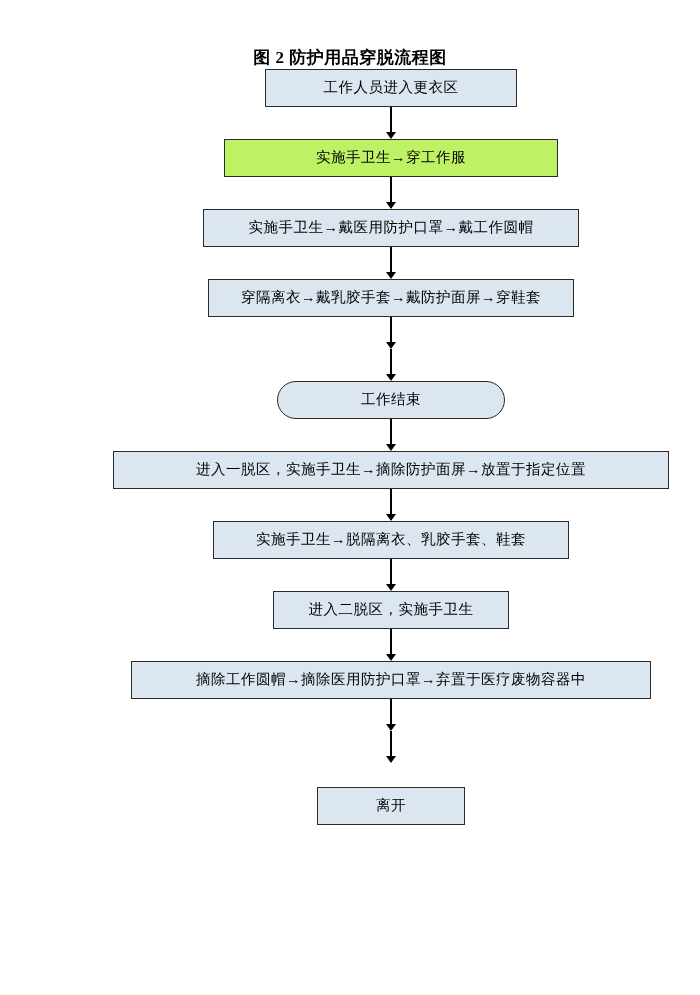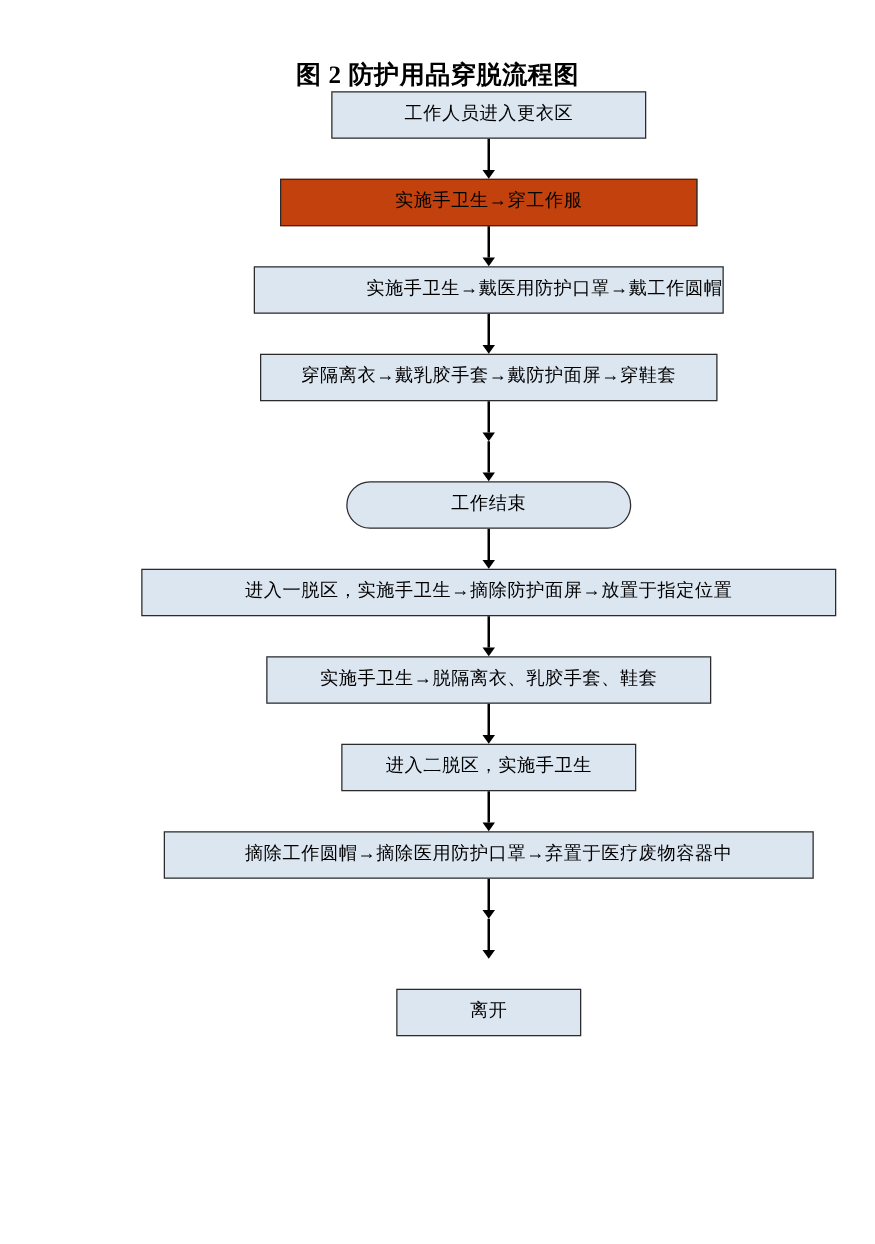--- a/index.html
+++ b/index.html
@@ -10,21 +10,21 @@
   body {
     width: 700px;
     height: 995px;
     font-family: "Liberation Serif", "DejaVu Serif", serif;
     color: #000000;
     position: relative;
     overflow: hidden;
   }
   #flow-title {
     text-align: center;
-    font-size: 20px;
+    font-size: 17px;
     font-weight: bold;
     letter-spacing: 0.5px;
     margin-top: 46px;
     margin-bottom: 0;
   }
   #flow-wrap {
     position: relative;
     width: 700px;
     padding-left: 41px;
   }
@@ -69,28 +69,28 @@
 <h1 id="flow-title">图 2  防护用品穿脱流程图</h1>
 
 <div id="flow-wrap">
     <div class="node" style="width: 252px; background: rgb(220, 230, 241); border-color: rgb(43, 43, 43);">
       <span>工作人员进入更衣区</span>
     </div>
     <div class="arrow" style="height: 32px;">
       <div class="stem" style="background: rgb(0, 0, 0);"></div>
       <div class="head" style="border-top-color: rgb(0, 0, 0);"></div>
     </div>
-    <div class="node" style="width: 334px; background: #c2410c; border-color: rgb(43, 43, 43); text-align: center;">
+    <div class="node" style="width: 334px; background: #bef264; border-color: rgb(43, 43, 43); text-align: center;">
       <span>实施手卫生→穿工作服</span>
     </div>
     <div class="arrow" style="height: 32px;">
       <div class="stem" style="background: rgb(0, 0, 0);"></div>
       <div class="head" style="border-top-color: rgb(0, 0, 0);"></div>
     </div>
-    <div class="node" style="width: 376px; background: rgb(220, 230, 241); border-color: rgb(43, 43, 43); justify-content: flex-end;">
+    <div class="node" style="width: 376px; background: rgb(220, 230, 241); border-color: rgb(43, 43, 43);">
       <span>实施手卫生→戴医用防护口罩→戴工作圆帽</span>
     </div>
     <div class="arrow" style="height: 32px;">
       <div class="stem" style="background: rgb(0, 0, 0);"></div>
       <div class="head" style="border-top-color: rgb(0, 0, 0);"></div>
     </div>
     <div class="node" style="width: 366px; background: rgb(220, 230, 241); border-color: rgb(43, 43, 43);">
       <span>穿隔离衣→戴乳胶手套→戴防护面屏→穿鞋套</span>
     </div>
     <div class="arrow" style="height: 32px;">

